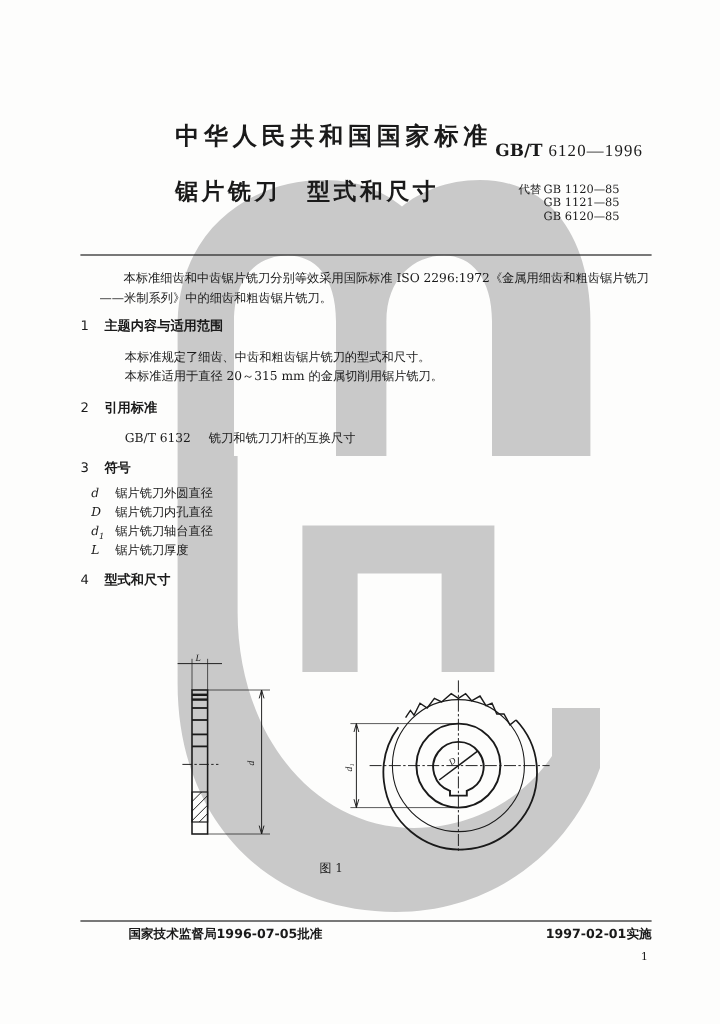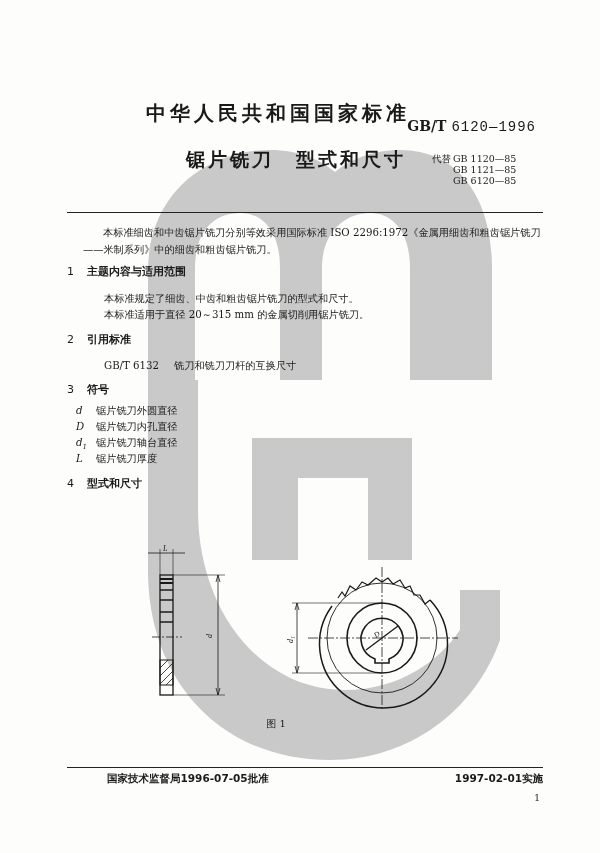--- a/index.html
+++ b/index.html
@@ -7,22 +7,22 @@
     width: 600px; height: 853px; position: relative; overflow: hidden;
     background: #fdfdfc;
     font-family: "DejaVu Serif", "Liberation Serif", serif;
     color: #1a1a1a;
   }
   .abs { position: absolute; }
   #watermark { position: absolute; left: 0; top: 0; width: 600px; height: 853px; z-index: 0; }
   .layer { position: absolute; left: 0; top: 0; width: 600px; height: 853px; z-index: 1; }
   .cn-title { left: 146px; top: 100px; font-size: 20px; font-weight: bold; letter-spacing: 4px; font-family: "DejaVu Sans", sans-serif; }
   .std-no { right: 64px; top: 118px; font-size: 14px; font-weight: bold; }
-  .std-no .num { font-family: Liberation Mono, monospace; font-weight: normal; letter-spacing: 1px; }
-  .doc-title { left: 146px; top: 147px; font-size: 19px; font-weight: bold; letter-spacing: 3px; font-family: "DejaVu Sans", sans-serif; margin-left: 40px; }
+  .std-no .num { font-family: Liberation Serif, serif; font-weight: normal; letter-spacing: 1px; }
+  .doc-title { left: 146px; top: 147px; font-size: 19px; font-weight: bold; letter-spacing: 3px; font-family: "DejaVu Sans", sans-serif; }
   .doc-title .gap { display: inline-block; width: 22px; }
   .replaces { left: 432px; top: 153px; font-size: 9.5px; line-height: 11px; }
   .replaces .lbl { display: inline-block; width: 21px; }
   .replaces .row2 { padding-left: 21px; }
   .en-title { left: 153px; top: 176px; font-size: 10.5px; font-weight: bold; }
   .rule-top { left: 67px; top: 212px; width: 476px; height: 0; border-top: 1.3px solid #222; }
   .para { font-size: 10.2px; line-height: 17px; margin-left: 16px; }
   .p-intro { left: 67px; top: 224px; width: 478px; text-indent: 20px; }
   .h { font-family: "DejaVu Sans", sans-serif; font-weight: bold; font-size: 11px; }
   .h .n { display: inline-block; width: 20px; font-weight: normal; }

